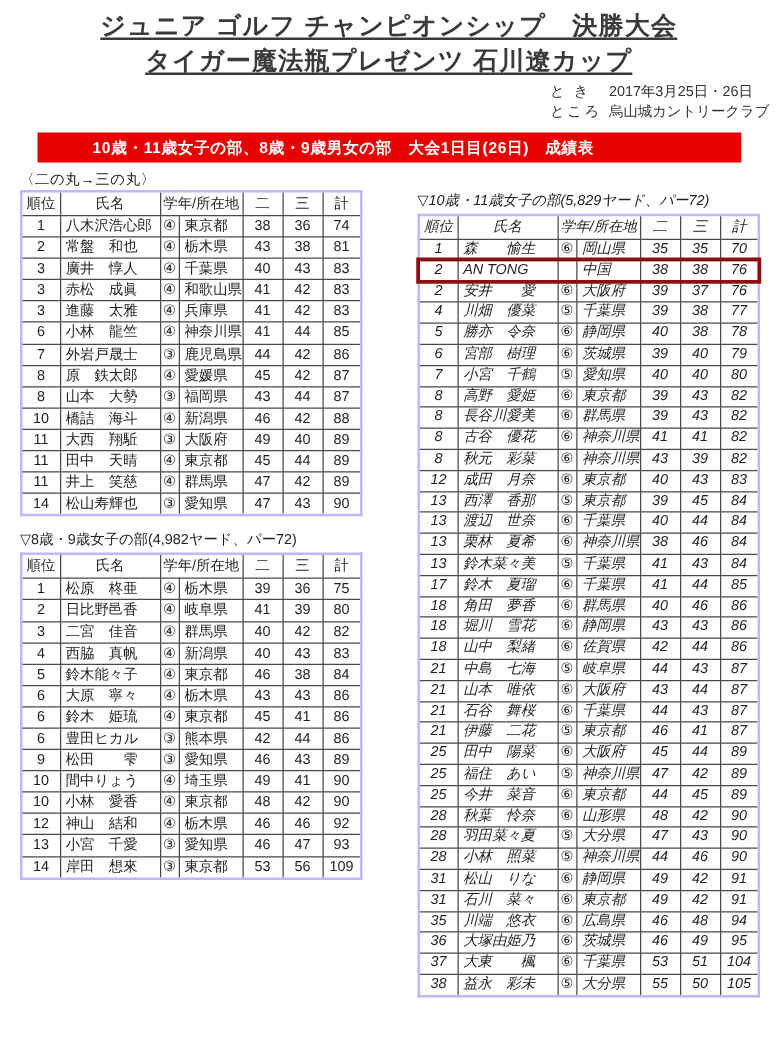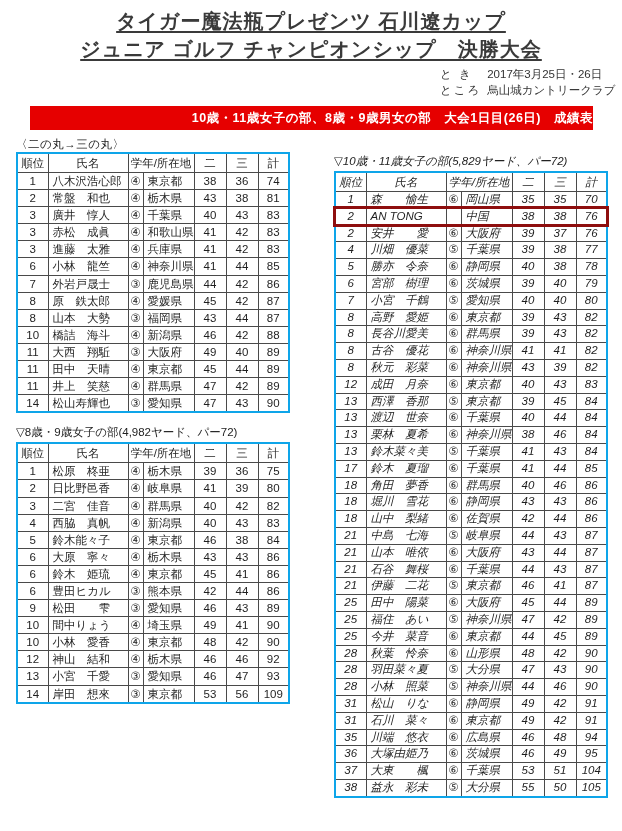--- a/index.html
+++ b/index.html
@@ -36,23 +36,24 @@
   .banner {
     position: absolute;
     top: 106px;
     left: 30px;
     width: 563px;
     height: 24px;
     background: var(--banner-bg, #e60000);
     color: #fff;
     font-size: 12.5px;
     font-weight: bold;
-    text-align: right;
+    text-align: left;
     line-height: 24px;
     letter-spacing: 0.5px;
+    padding-left: 44px;
   }
   
   .content { position: absolute; top: 137px; left: 16px; width: 596px; }
   .col { position: absolute; top: 0; width: 267px; }
   .col.left  { left: 0; }
   .col.right { left: 318px; font-style: italic; }
   .note {
     font-size: 11.5px;
     line-height: 15px;
     color: #222;
@@ -66,21 +67,21 @@
     color: #222;
     white-space: nowrap;
   }
   .col.right .subtitle { margin-top: 17px; }
   .subtitle.second { margin-top: 12px; }
   
   table {
     border-collapse: collapse;
     width: 272px;
     table-layout: fixed;
-    border: 2px solid #0ea5e9;
+    border: 2px solid #c4b5fd;
   }
   th, td {
     border: 1px solid #4a4a4a;
     font-size: 11.5px;
     padding: 0;
     overflow: hidden;
     white-space: nowrap;
     font-weight: normal;
     color: #1f1f1f;
   }
@@ -93,22 +94,22 @@
     outline: 3px solid var(--highlight, #8e0e0e);
     outline-offset: -1px;
   }
 </style>
 </head>
 <body>
 
 <div class="page">
 
   <div class="title-block">
+    <div class="title-line">ジュニア ゴルフ チャンピオンシップ　決勝大会</div>
     <div class="title-line">タイガー魔法瓶プレゼンツ 石川遼カップ</div>
-    <div class="title-line">ジュニア ゴルフ チャンピオンシップ　決勝大会</div>
   </div>
 
   <div class="meta-block">
     <div class="meta-row">
       <span class="meta-label">と き</span>
       <span>2017年3月25日・26日</span>
     </div>
     <div class="meta-row">
       <span class="meta-label">ところ</span>
       <span>烏山城カントリークラブ</span>

